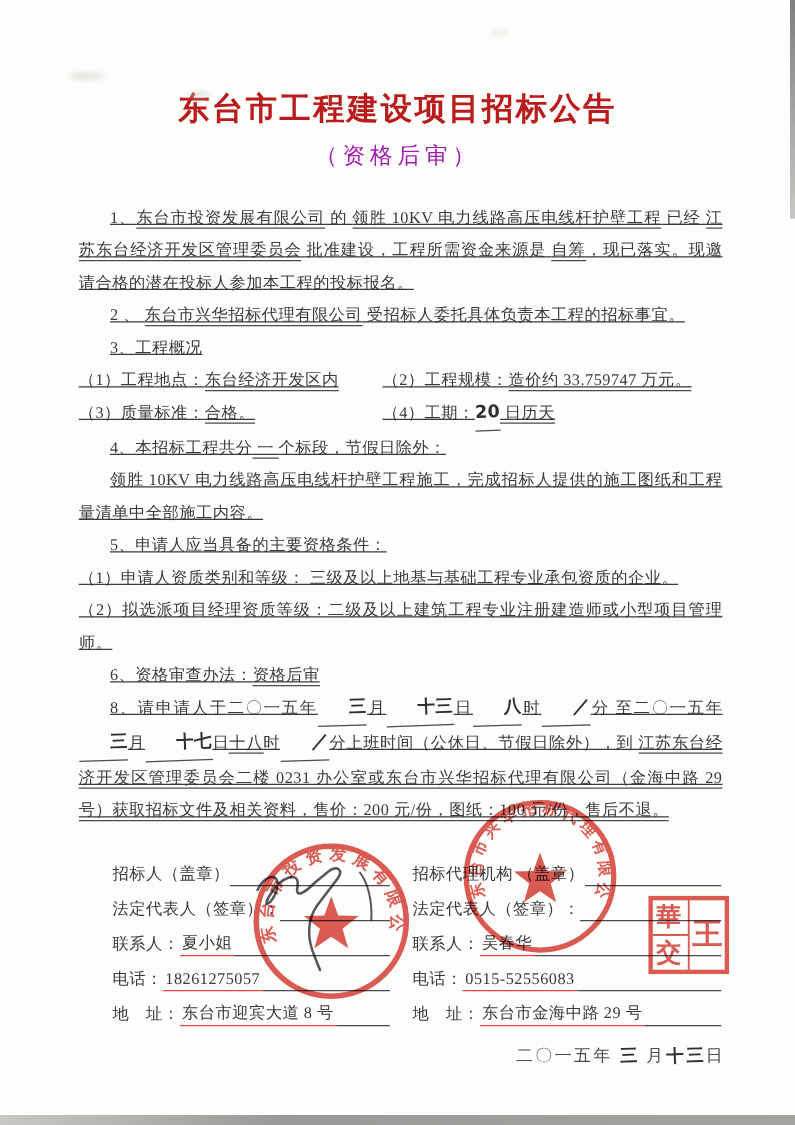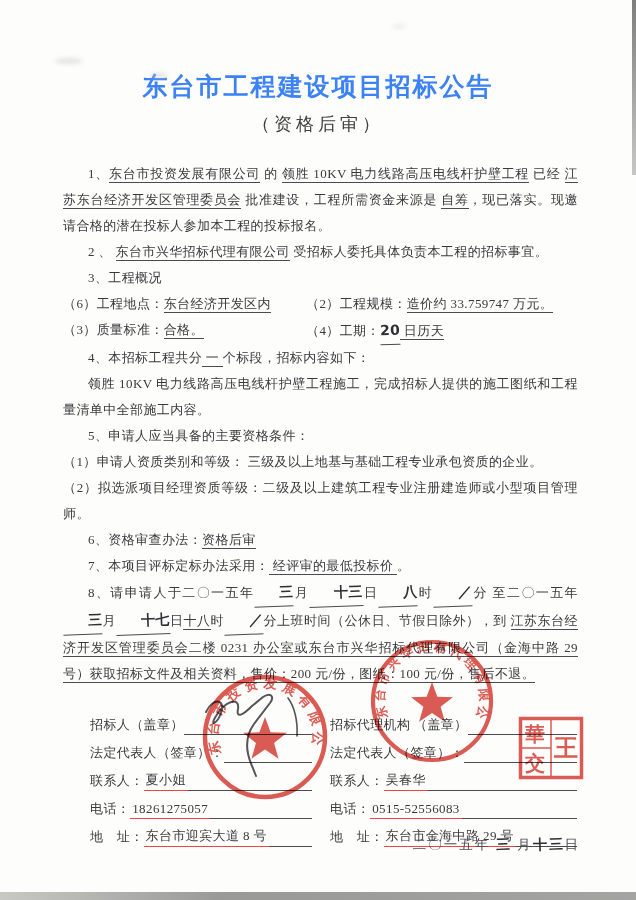--- a/index.html
+++ b/index.html
@@ -5,28 +5,28 @@
   html,body{margin:0;padding:0}
   body{
     width:636px;height:900px;position:relative;overflow:hidden;
     background:#fdfdfb;
     font-family:"Liberation Serif",serif;
     color:#3a3a3e;
   }
   .page{position:absolute;inset:0}
   .title{
     margin:70px 0 0 0;text-align:center;
-    font-size:25px;font-weight:700;letter-spacing:2px;color:#3b82f6;
+    font-size:25px;font-weight:700;letter-spacing:2px;color:#b91c1c;
   }
   .subtitle{
-    text-align:center;font-size:18px;margin-top:9px;letter-spacing:4px;color:#404040;
+    text-align:center;font-size:18px;margin-top:9px;letter-spacing:4px;color:#a21caf;
   }
   .body-text{
     margin:25px 58px 0 63px;font-size:13px;line-height:26px;
-    text-align:justify;letter-spacing:.4px;
+    text-align:justify;letter-spacing:.4px;text-decoration:underline;
   }
   p.para{margin:0;padding:0}
   .indent{text-indent:25px}
   .sub{padding-left:12px}
   .cols{display:flex;padding-left:12px}
   .col-l{width:243px}
   .col-r{flex:1}
   .u{border-bottom:1px solid #4a4a50;padding-bottom:1px}
   .hw{
     font-family:"DejaVu Sans",sans-serif;
@@ -71,34 +71,33 @@
   <div class="smudge s3"></div>
 
   <div class="title">东台市工程建设项目招标公告</div>
   <div class="subtitle">（资格后审）</div>
 
   <div class="body-text">
       <p class="para indent"><span class="">1、</span><span class="u">东台市投资发展有限公司</span><span class=""> 的 </span><span class="u">领胜 10KV 电力线路高压电线杆护壁工程</span><span class=""> 已经 </span><span class="u">江苏东台经济开发区管理委员会</span><span class=""> 批准建设，工程所需资金来源是 </span><span class="u">自筹</span><span class="">，现已落实。现邀请合格的潜在投标人参加本工程的投标报名。</span></p>
       <p class="para indent"><span class="">2 、 </span><span class="u">东台市兴华招标代理有限公司</span><span class=""> 受招标人委托具体负责本工程的招标事宜。</span></p>
       <p class="para indent"><span class="">3、工程概况</span></p>
       <p class="para cols">
-        <span class="col-l"><span class="">（6）工程地点：</span><span class="u">东台经济开发区内</span></span>
+        <span class="col-l"><span class="">（1）工程地点：</span><span class="u">东台经济开发区内</span></span>
         <span class="col-r"><span class="">（2）工程规模：</span><span class="u">造价约 33.759747 万元。</span></span>
       </p>
       <p class="para cols">
         <span class="col-l"><span class="">（3）质量标准：</span><span class="u">合格。</span></span>
         <span class="col-r"><span class="">（4）工期：</span><span class="u hw">20</span><span class="u"> 日历天</span></span>
       </p>
-      <p class="para indent"><span class="">4、本招标工程共分</span><span class="u"> 一 </span><span class="">个标段，招标内容如下：</span></p>
+      <p class="para indent"><span class="">4、本招标工程共分</span><span class="u"> 一 </span><span class="">个标段，节假日除外：</span></p>
       <p class="para indent"><span class="">领胜 10KV 电力线路高压电线杆护壁工程施工，完成招标人提供的施工图纸和工程量清单中全部施工内容。</span></p>
       <p class="para indent"><span class="">5、申请人应当具备的主要资格条件：</span></p>
       <p class="para sub"><span class="">（1）申请人资质类别和等级： 三级及以上地基与基础工程专业承包资质的企业。</span></p>
       <p class="para sub"><span class="">（2）拟选派项目经理资质等级：二级及以上建筑工程专业注册建造师或小型项目管理师。</span></p>
       <p class="para indent"><span class="">6、资格审查办法：</span><span class="u">资格后审</span></p>
-      <p class="para indent"><span class="">7、本项目评标定标办法采用：</span><span class="u"> 经评审的最低投标价 </span><span class="">。</span></p>
       <p class="para indent"><span class="">8、请申请人于二〇一五年</span><span class="u hw"> 三 </span><span class="">月</span><span class="u hw"> 十三 </span><span class="">日</span><span class="u hw">八</span><span class="">时</span><span class="u hw"> ／ </span><span class="">分 至二〇一五年</span><span class="u hw"> 三 </span><span class="">月</span><span class="u hw">十七</span><span class="">日</span><span class="u">十八</span><span class="">时</span><span class="u hw"> ／ </span><span class="">分上班时间（公休日、节假日除外），到 </span><span class="u">江苏东台经济开发区管理委员会二楼 0231 办公室或东台市兴华招标代理有限公司（金海中路 29 号）获取招标文件及相关资料，售价：200 元/份，图纸：100 元/份，售后不退。</span></p>
     </div>
 
   <div class="signers">
     <div class="signer-col left">
         <div class="srow">
           <span class="lbl">招标人（盖章）</span>
           <span class="blank"></span>
         </div>
         <div class="srow">

